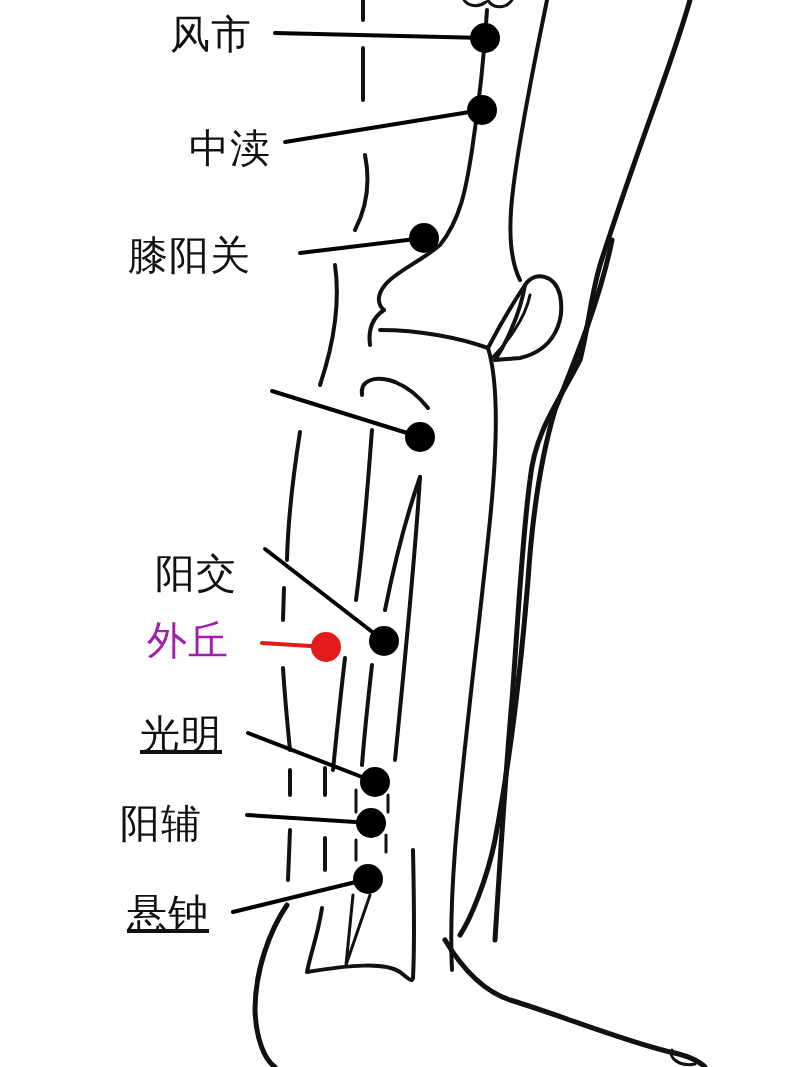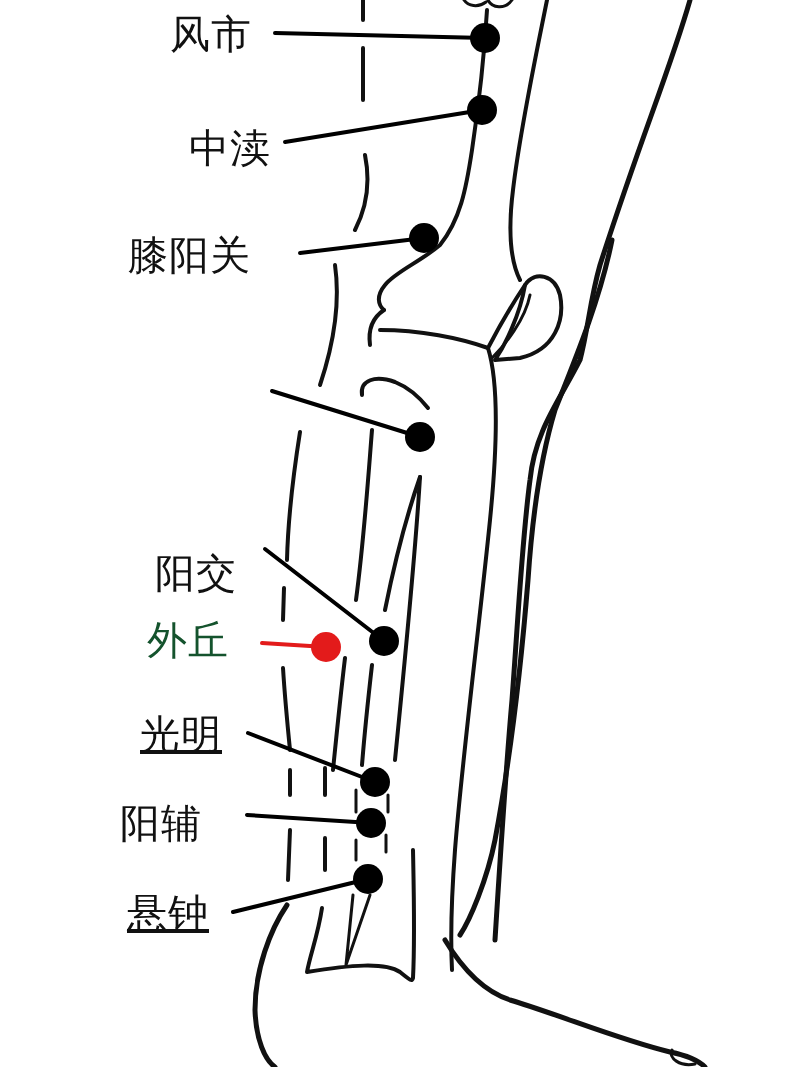--- a/index.html
+++ b/index.html
@@ -2,21 +2,21 @@
 <html><head>
 <meta charset="utf-8">
 <style>
   html, body { margin: 0; padding: 0; background: #ffffff; }
   body { width: 800px; height: 1067px; overflow: hidden; position: relative;
          font-family: "DejaVu Sans", "Liberation Sans", sans-serif; }
   #stage { position: absolute; left: 0; top: 0; width: 800px; height: 772px; }
   svg.drawing { position: absolute; left: 0; top: 0; }
   .label { position: absolute; font-size: 40px; line-height: 1; color: #111111;
            white-space: nowrap; letter-spacing: 1px; }
-  .label.highlight { color: #14532d; }
+  .label.highlight { color: #a21caf; }
 </style>
 </head>
 <body>
 
 <div id="stage">
   <svg class="drawing" width="800" height="1067" viewBox="0 0 800 1067" fill="none" stroke="#111111" stroke-linecap="round" stroke-linejoin="round">
 
     <path d="M487 10 C484 60 478 110 472 150 C466 190 460 220 440 245 C420 262 395 272 385 285 C376 296 378 305 384 310" stroke-width="4"></path>
 
     <path d="M547 0 C535 60 520 130 513 190 C508 230 510 260 520 280" stroke-width="4"></path>

